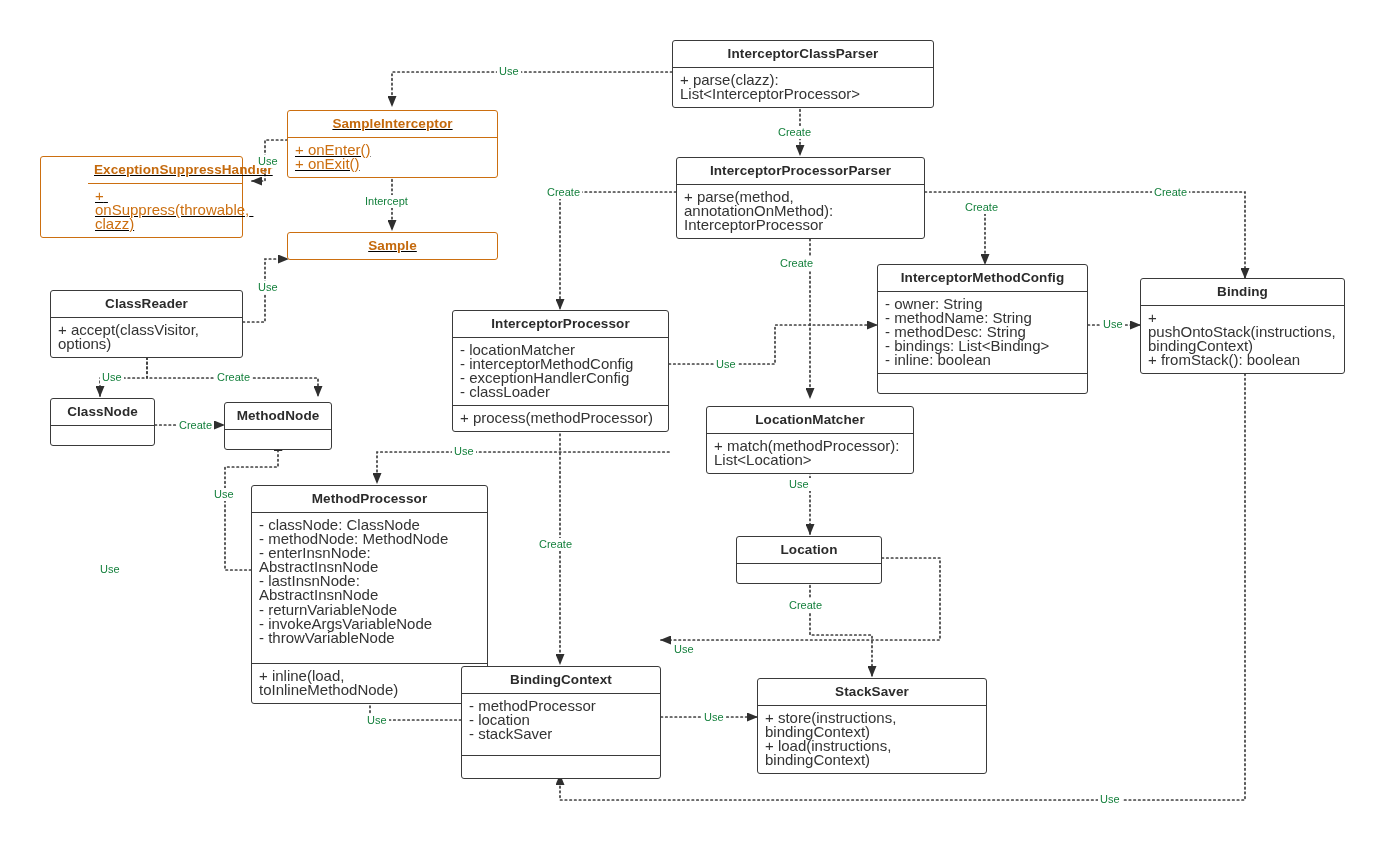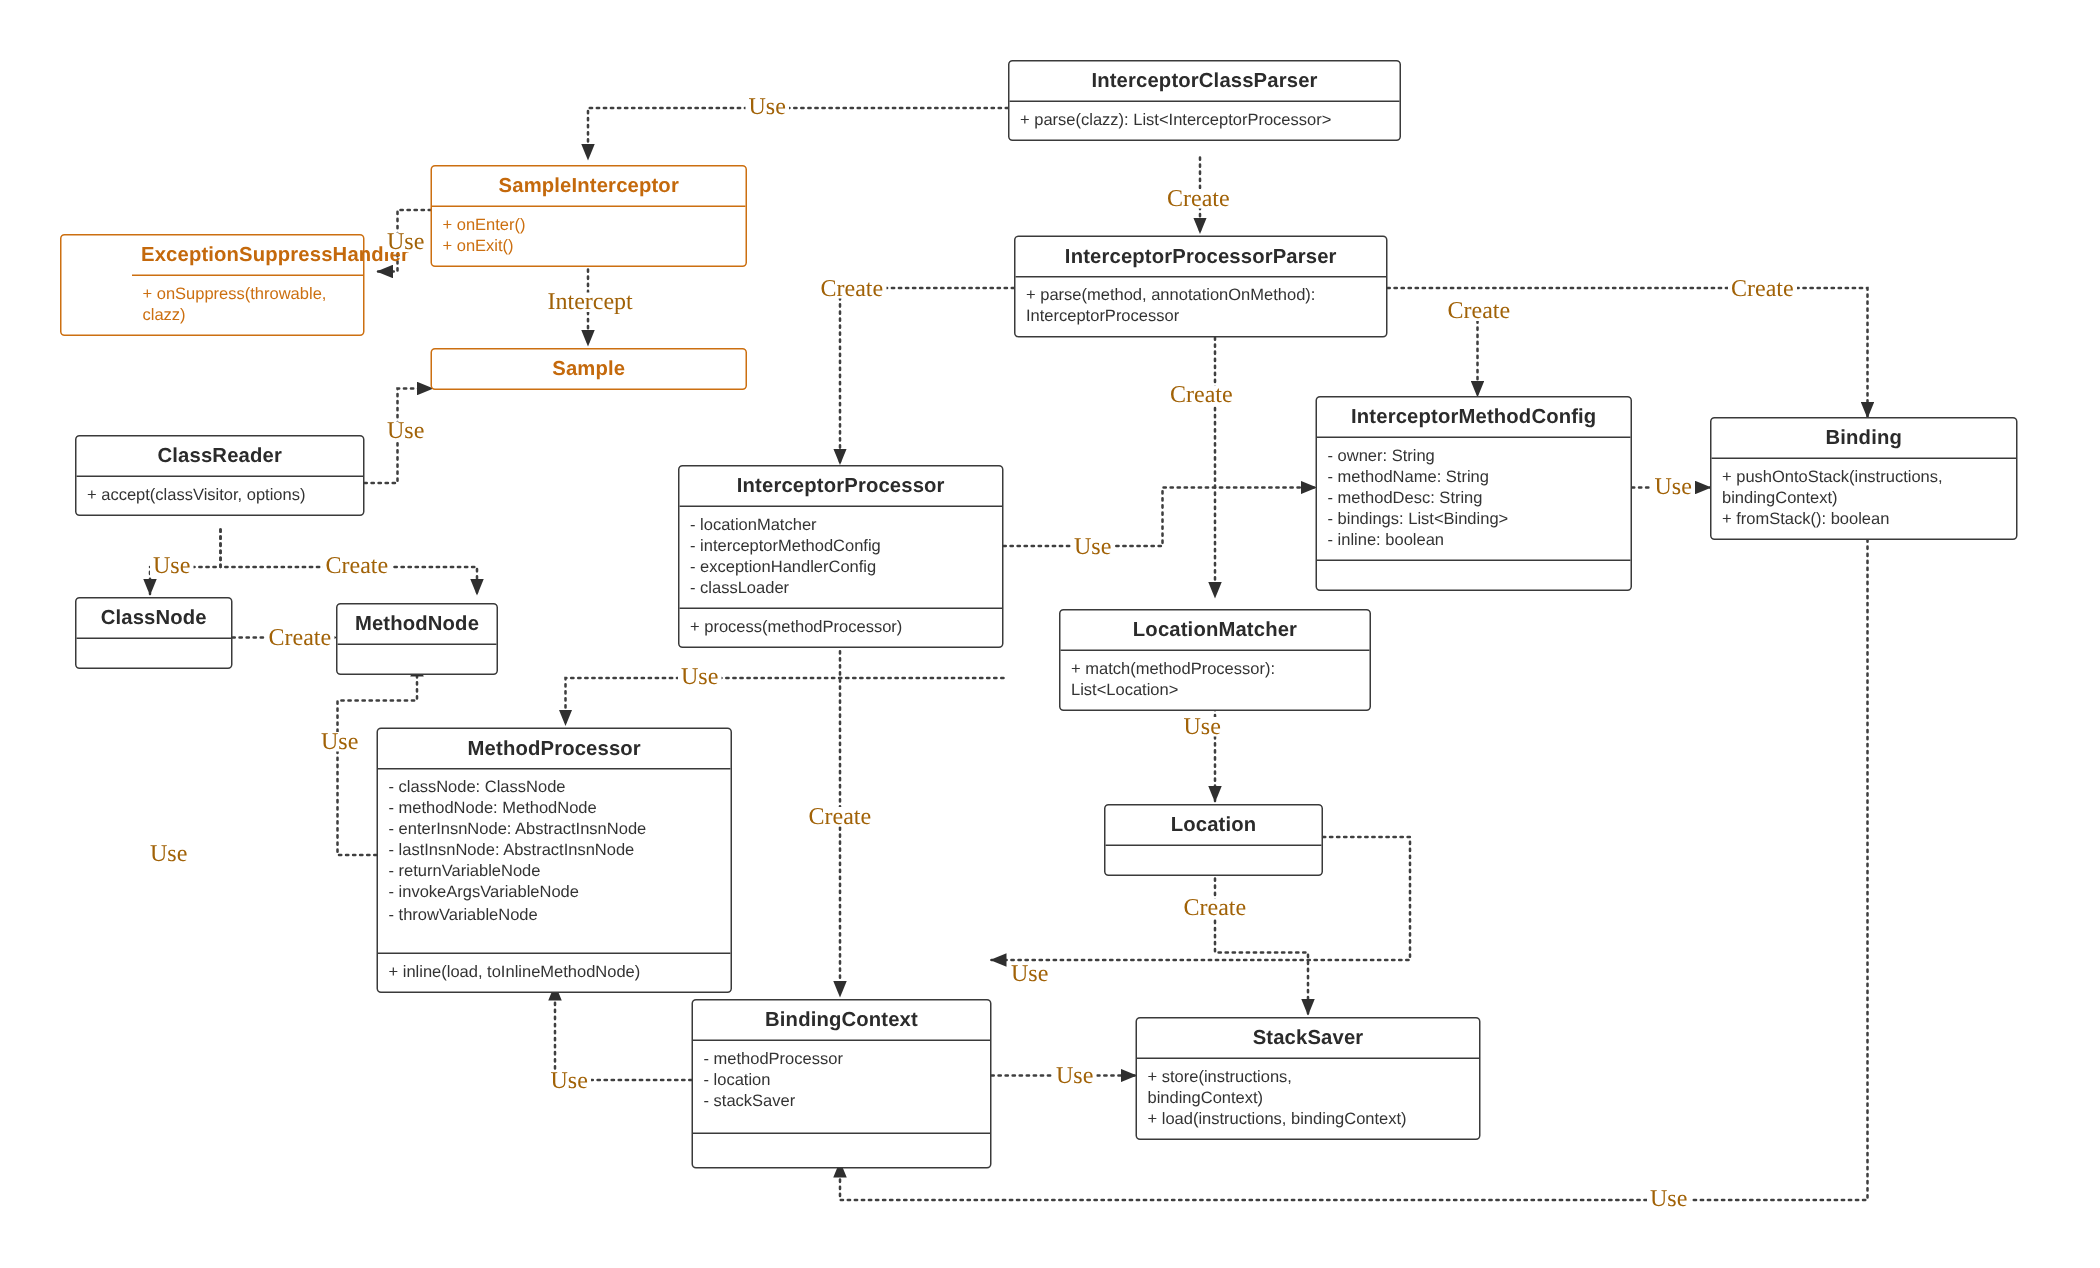--- a/index.html
+++ b/index.html
@@ -4,35 +4,35 @@
 <title>UML Class Diagram</title>
 <style>
   html,body{margin:0;padding:0;background:#ffffff;}
   body{width:1400px;height:845px;position:relative;overflow:hidden;
        font-family:"Liberation Sans",sans-serif;-webkit-font-smoothing:antialiased;}
   #canvas{position:absolute;left:0;top:0;width:1202px;height:845px;border-radius:13px;}
   svg.edges{position:absolute;left:0;top:0;width:1400px;height:845px;}
 
   .uml-class{position:absolute;box-sizing:border-box;background:#ffffff;
              border:1.6px solid #3a3a3a;border-radius:3px;}
-  .uml-class.accent{border-color:#cc6f10;}
+  .uml-class.accent{border-color:#cc6f10;text-decoration:underline;}
 
   .cls-name{text-align:center;font-weight:bold;font-size:13.5px;color:#2b2b2b;
             padding:6px 6px 6px 6px;line-height:14px;letter-spacing:.1px;}
   .uml-class.accent .cls-name{color:#c4690c;}
 
   .compartment{border-top:1.4px solid #3a3a3a;padding:5px 7px 6px 7px;}
   .uml-class.accent .compartment{border-top-color:#cc6f10;}
-  .compartment .ln{font-size:11px;color:#333333;line-height:14.1px;
+  .compartment .ln{font-size:15px;color:#333333;line-height:14.1px;
                    white-space:pre-wrap;}
   .uml-class.accent .compartment .ln{color:#cc6f10;}
   .compartment.empty{min-height:19px;padding:0;}
 
-  .edge-label{position:absolute;font-size:16px;color:#a16207;background:#ffffff;
-              padding:0 2px;line-height:13px;white-space:nowrap;font-family:Liberation Serif, serif;}
+  .edge-label{position:absolute;font-size:11px;color:#15803d;background:#ffffff;
+              padding:0 2px;line-height:13px;white-space:nowrap;}
 </style>
 </head>
 <body>
 
 <div id="canvas">
 
   <svg class="edges" viewBox="0 0 1400 845" xmlns="http://www.w3.org/2000/svg">
     <defs>
       <marker id="ah" markerWidth="11" markerHeight="9" refX="10" refY="4.5" orient="auto" markerUnits="userSpaceOnUse">
         <path d="M0,0 L11,4.5 L0,9 z" fill="#2f2f2f"></path>

